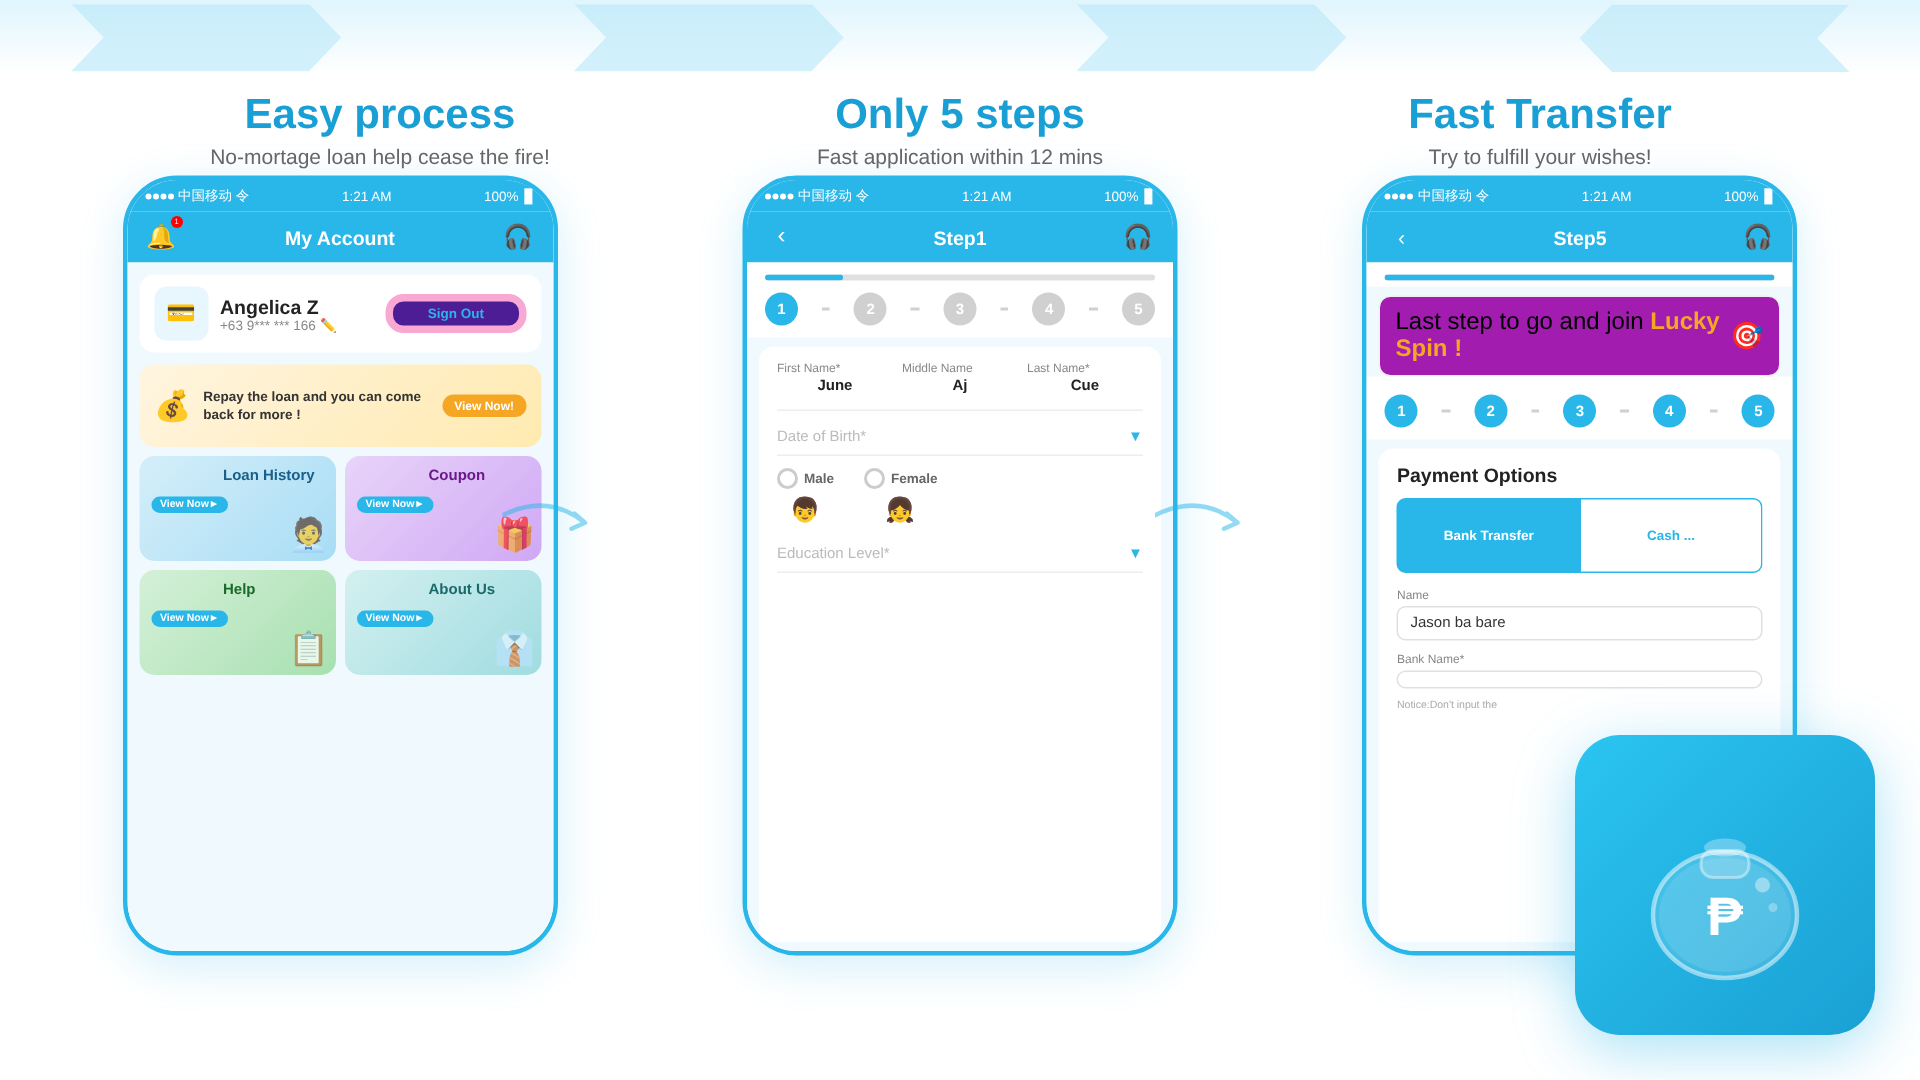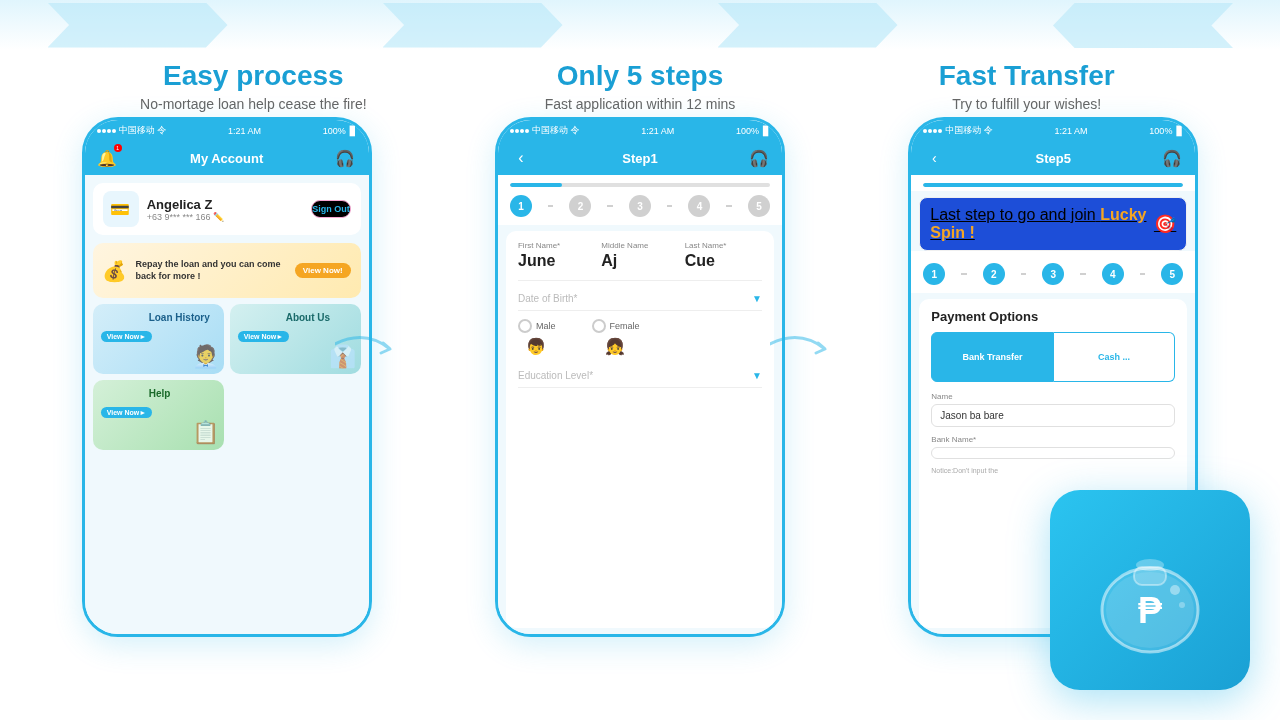--- a/index.html
+++ b/index.html
@@ -158,25 +158,25 @@
       align-items: center;
       justify-content: center;
       font-size: 16px;
       color: #29b6e8;
     }
     .profile-info { flex: 1; }
     .profile-name { font-size: 13px; font-weight: 700; color: #222; }
     .profile-phone { font-size: 9px; color: #888; display: flex; align-items: center; gap: 3px; }
     .edit-icon { color: #29b6e8; font-size: 9px; }
     .sign-out-btn {
-      background: #000000;
-      border: 1px solid #f9a8d4;
+      background: #4c1d95;
+      border: 5px solid #f9a8d4;
       color: #29b6e8;
       border-radius: 12px;
-      padding: 3px 0;
+      padding: 3px 23px;
       font-size: 9px;
       font-weight: 600;
     }
 
     
     .promo-banner {
       background: linear-gradient(135deg, #fff5e0, #ffeab0);
       margin: 0 8px 6px;
       border-radius: 10px;
       padding: 8px 10px;
@@ -283,36 +283,37 @@
       background: #fff;
       margin: 6px 8px;
       border-radius: 10px;
       padding: 10px 12px;
       flex: 1;
     }
     .form-title { font-size: 14px; font-weight: 800; color: #222; margin-bottom: 10px; }
     .form-row { display: flex; gap: 6px; margin-bottom: 10px; }
     .form-group { flex: 1; }
     .form-label { font-size: 8px; color: #888; margin-bottom: 2px; }
-    .form-value { font-size: 16px; font-weight: 700; color: #222; }
+    .form-value { font-size: 10px; font-weight: 700; color: #222; text-align: center; }
     .form-divider { height: 1px; background: #eee; margin: 6px 0; }
     .date-picker {
       display: flex;
       justify-content: space-between;
       align-items: center;
       padding: 6px 0;
       border-bottom: 1px solid #eee;
       margin-bottom: 8px;
     }
     .date-label { font-size: 10px; color: #bbb; }
     .dropdown-arrow { color: #29b6e8; font-size: 10px; }
     .gender-row {
       display: flex;
-      gap: 36px;
+      gap: 20px;
       margin-bottom: 8px;
+      font-weight: bold;
     }
     .gender-option {
       display: flex;
       flex-direction: column;
       align-items: center;
       gap: 4px;
     }
     .gender-radio {
       width: 14px; height: 14px;
       border-radius: 50%;
@@ -332,29 +333,28 @@
       align-items: center;
       padding: 6px 0;
       border-bottom: 1px solid #eee;
     }
     .education-label { font-size: 10px; color: #bbb; }
 
     
     .payment-nav-back { font-size: 14px; color: #fff; }
 
     .lucky-spin-banner {
-      background: #1d4ed8;
+      background: #a21caf;
       margin: 6px 8px 0;
       border-radius: 8px;
       padding: 8px 10px;
       display: flex;
       justify-content: space-between;
       align-items: center;
       border: 1px solid #f0f0f0;
-      text-decoration: underline;
     }
     .lucky-highlight { color: #f5a623; font-weight: 700; }
     .spin-icon { font-size: 18px; }
 
     .payment-section {
       background: #fff;
       margin: 6px 8px;
       border-radius: 10px;
       padding: 10px 12px;
       flex: 1;
@@ -524,29 +524,34 @@
             <div class="banner-text">Repay the loan and you can come back for more !</div>
             <div class="view-now-btn">View Now!</div>
           </div>
 
           <div class="menu-grid">
             <div class="menu-card blue">
               <div class="menu-card-title">Loan History</div>
               <div class="view-now-small">View Now►</div>
               <div class="menu-card-img">🧑‍💼</div>
             </div>
+            <div class="menu-card purple">
+              <div class="menu-card-title">Coupon</div>
+              <div class="view-now-small">View Now►</div>
+              <div class="menu-card-img">🎁</div>
+            </div>
+            <div class="menu-card green">
+              <div class="menu-card-title">Help</div>
+              <div class="view-now-small">View Now►</div>
+              <div class="menu-card-img">📋</div>
+            </div>
             <div class="menu-card teal">
               <div class="menu-card-title">About Us</div>
               <div class="view-now-small">View Now►</div>
               <div class="menu-card-img">👔</div>
-            </div>
-            <div class="menu-card green">
-              <div class="menu-card-title">Help</div>
-              <div class="view-now-small">View Now►</div>
-              <div class="menu-card-img">📋</div>
             </div>
           </div>
         </div>
       </div>
     </div>
 
     <div class="phone-wrapper">
       <div class="phone-frame">
 
         <div class="status-bar">

